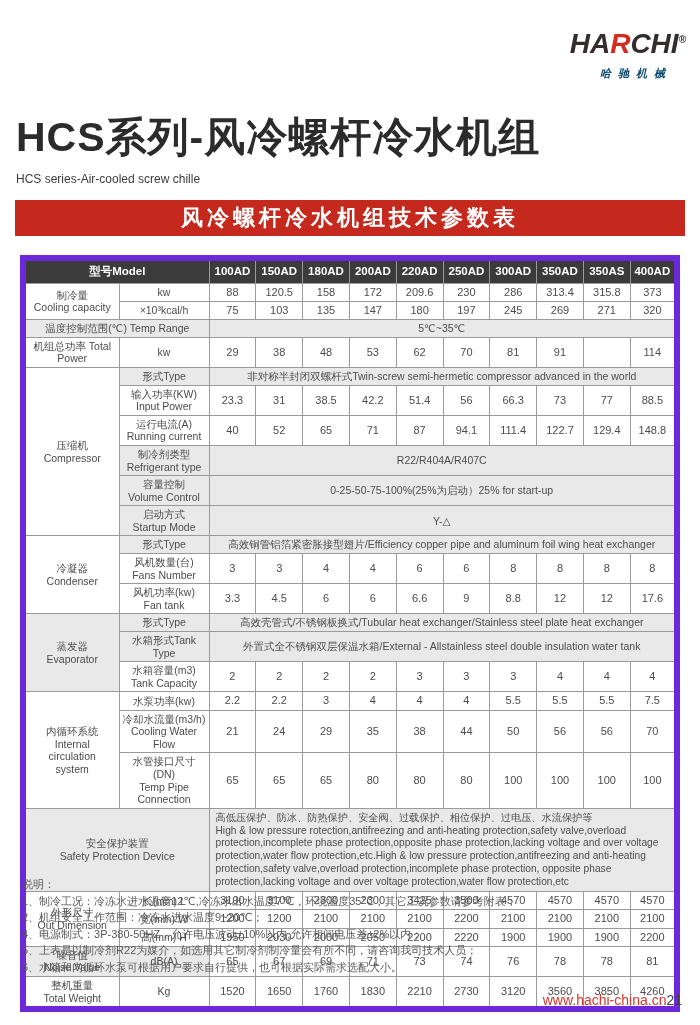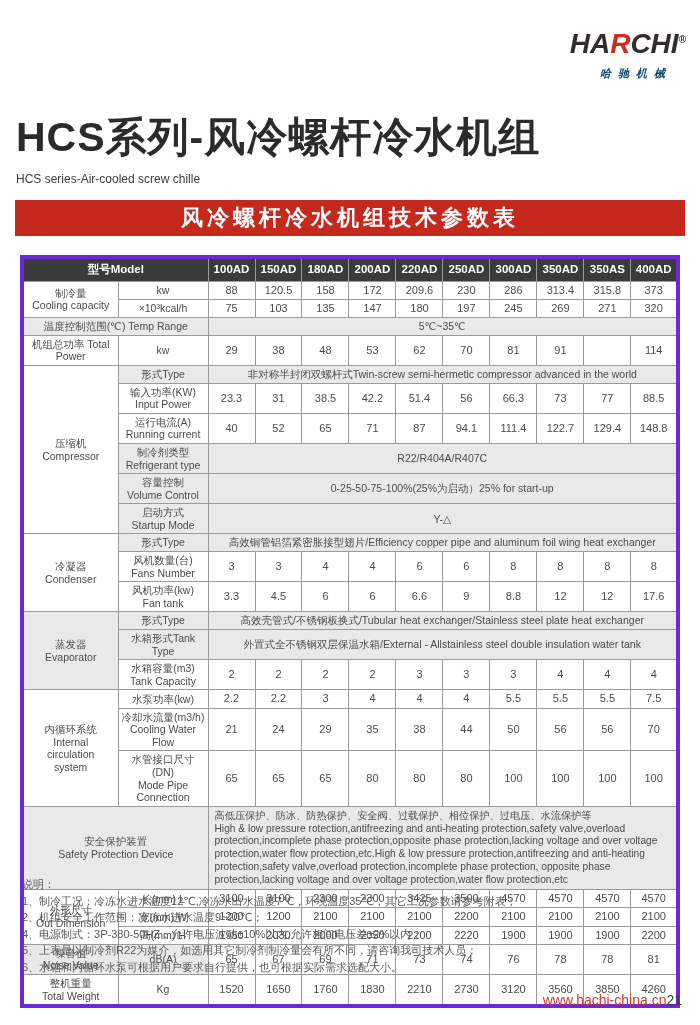--- a/index.html
+++ b/index.html
@@ -18,21 +18,21 @@
   .main-title{font-size:41px;font-weight:600;color:#2b2b2b;letter-spacing:1px;}
   .sub-title{margin-top:7px;font-size:12px;color:#3c3c3c;}
 
   
   .banner{position:absolute;left:15px;right:15px;top:200px;height:36px;background:#c5281c;
           display:flex;align-items:center;justify-content:center;}
   .banner span{color:#ffffff;font-size:22px;font-weight:700;letter-spacing:4px;}
 
   
   .table-wrap{position:absolute;left:20px;top:255px;width:660px;}
-  table{border-collapse:collapse;width:100%;table-layout:fixed;border:4px solid #6d28d9;}
+  table{border-collapse:collapse;width:100%;table-layout:fixed;border:6px solid #6d28d9;}
   td,th{border:1px solid #9a9a9a;font-size:10.5px;color:#4c4c4c;text-align:center;
         vertical-align:middle;padding:2px 2px;line-height:1.2;white-space:pre-line;
         overflow:hidden;font-weight:400;}
   th.hdr{background:#3b3b3b;color:#ffffff;font-size:11.5px;font-weight:700;padding:4px 1px;white-space:nowrap;}
   .gray{background:#e9e9e9;}
   .txt-left{text-align:left;padding:3px 6px;font-size:10.2px;line-height:1.25;}
   .num{font-size:11px;}
 
   
   .notes{position:absolute;left:22px;right:32px;top:876px;font-size:11px;color:#585858;line-height:1.5;}
@@ -271,21 +271,21 @@
             <td class="num">35</td>
             <td class="num">38</td>
             <td class="num">44</td>
             <td class="num">50</td>
             <td class="num">56</td>
             <td class="num">56</td>
             <td class="num">70</td>
           </tr>
           <tr>
             <td>水管接口尺寸(DN)
-Mode Pipe Connection</td>
+Temp Pipe Connection</td>
             <td class="num">65</td>
             <td class="num">65</td>
             <td class="num">65</td>
             <td class="num">80</td>
             <td class="num">80</td>
             <td class="num">80</td>
             <td class="num">100</td>
             <td class="num">100</td>
             <td class="num">100</td>
             <td class="num">100</td>

